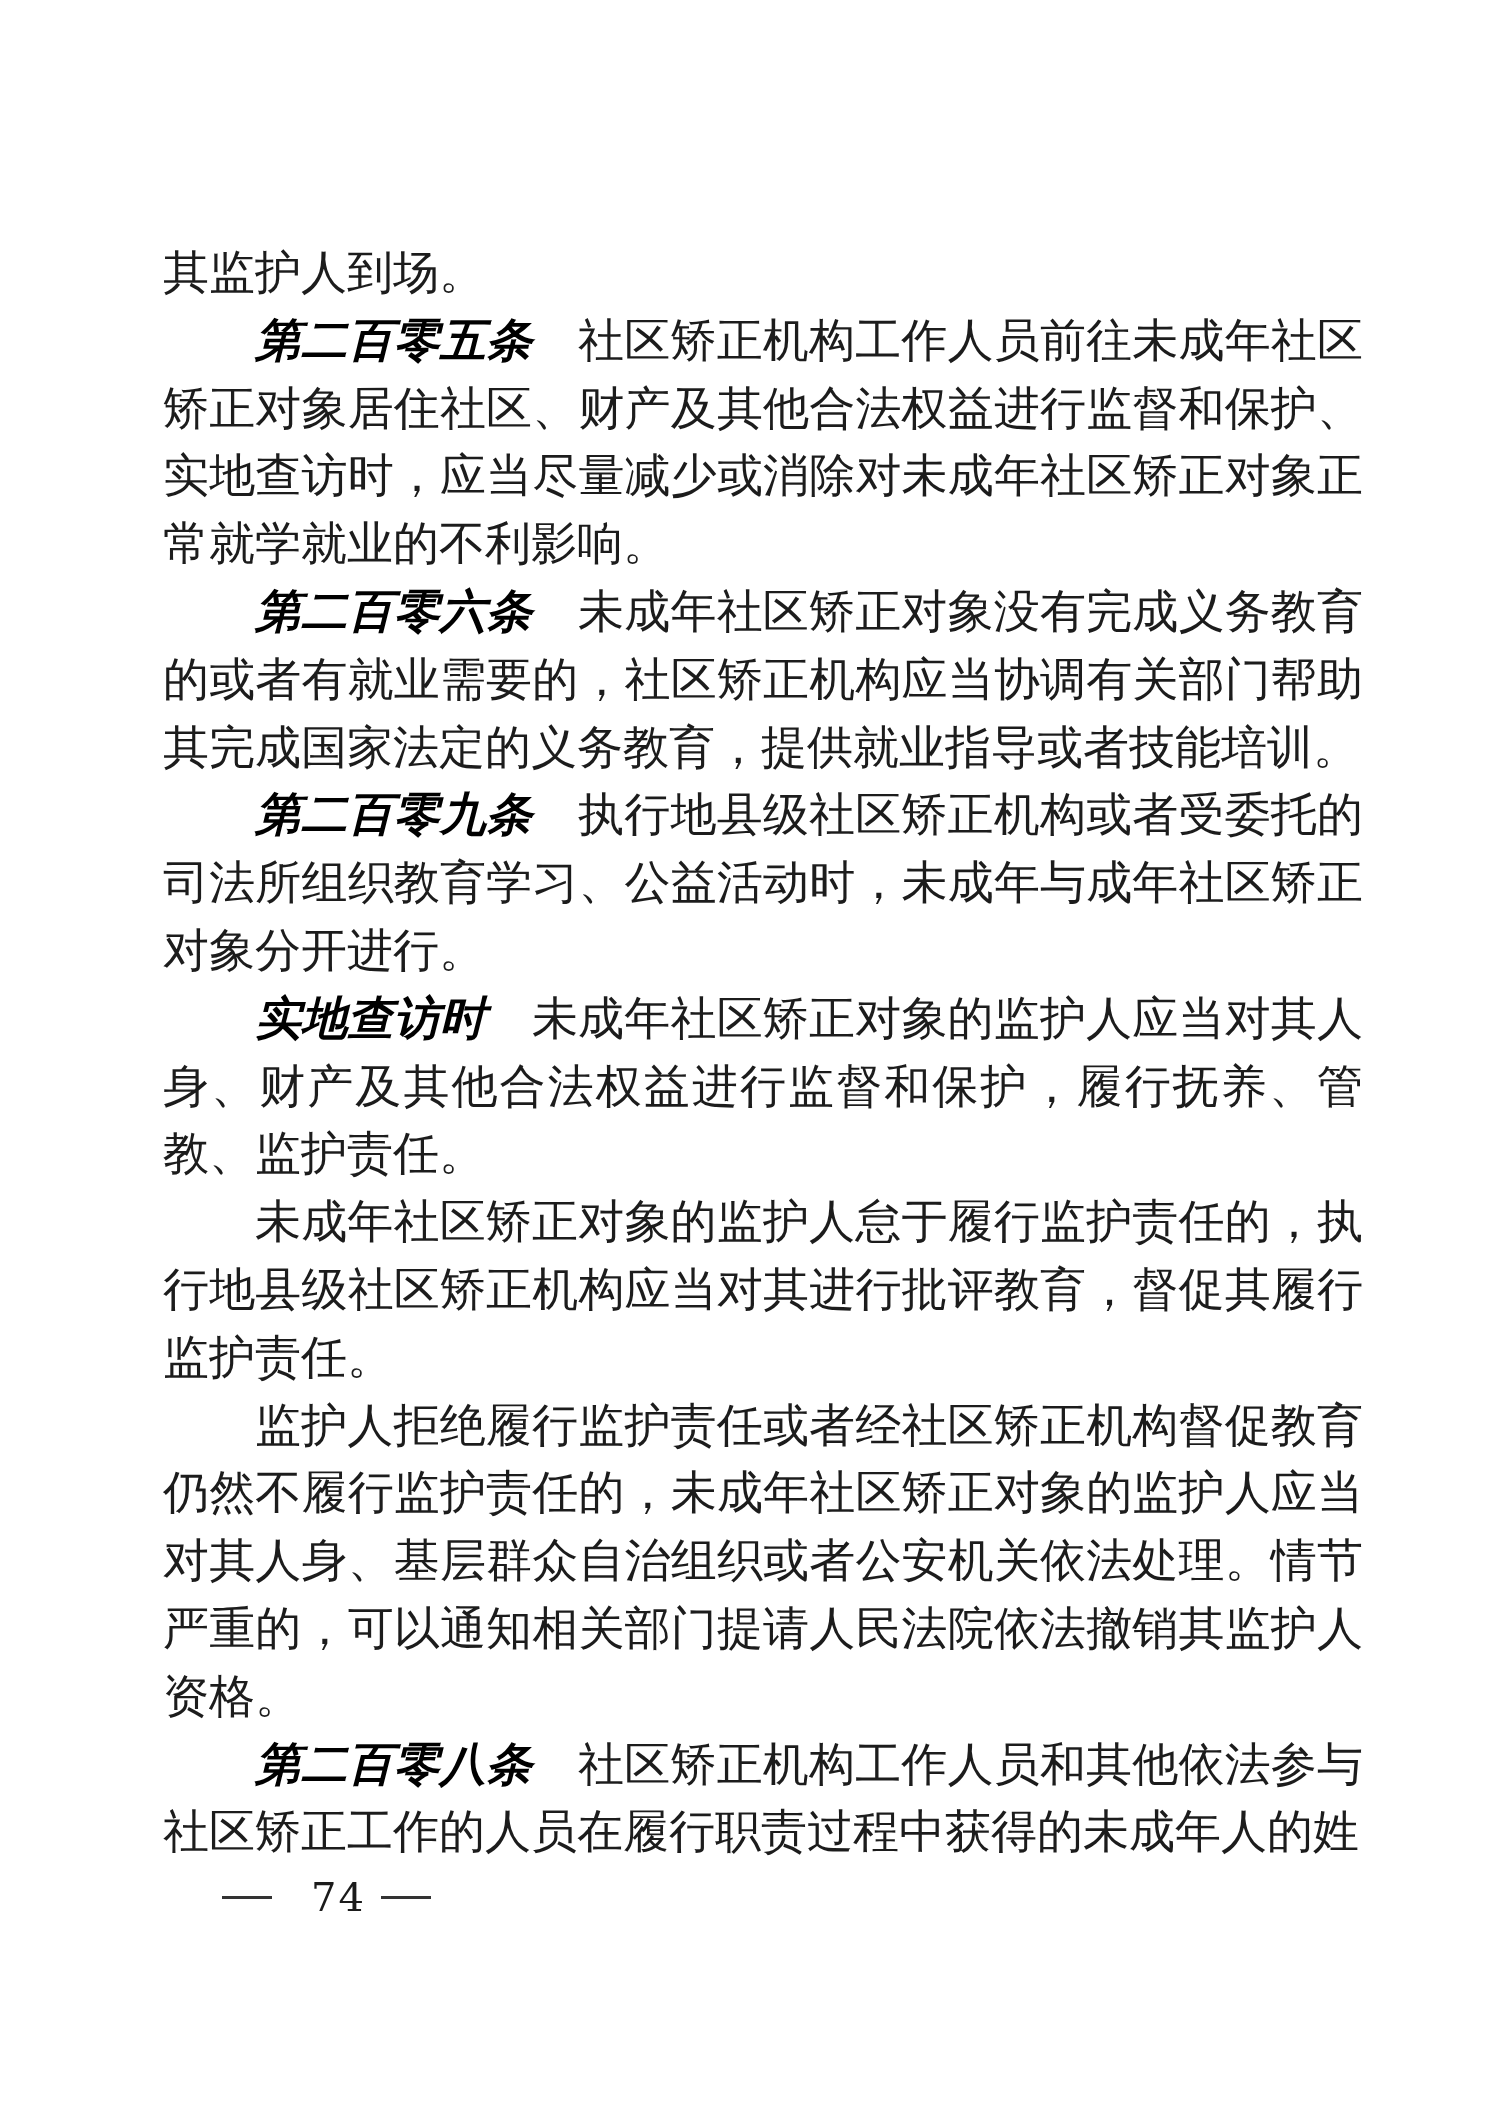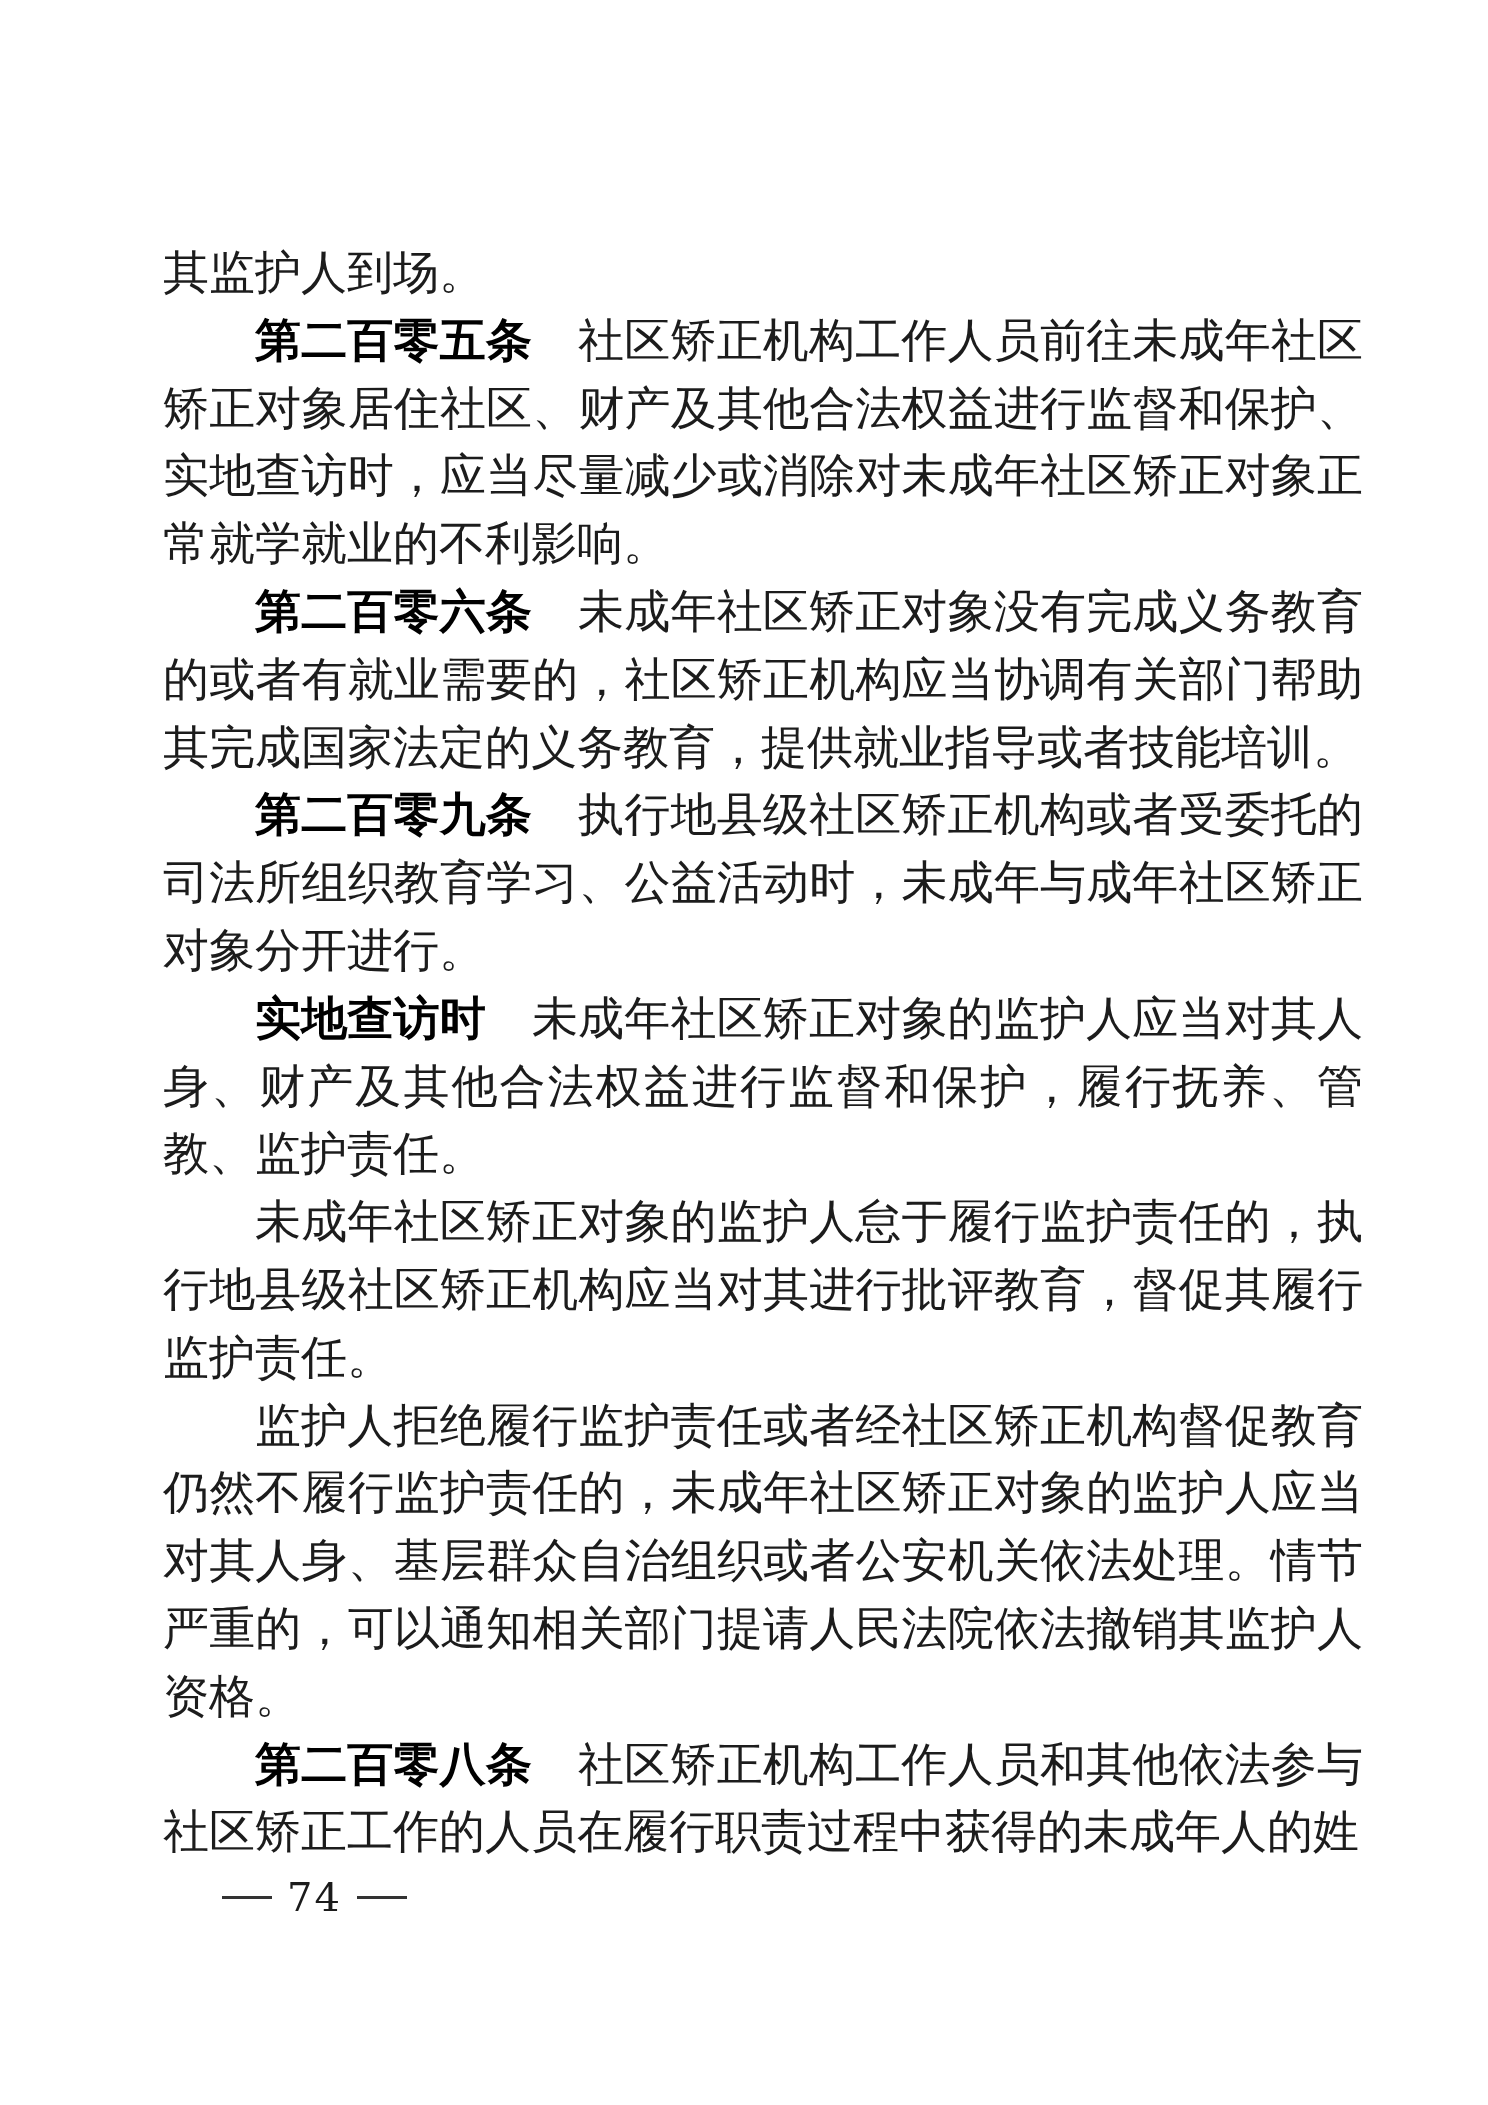--- a/index.html
+++ b/index.html
@@ -32,20 +32,21 @@
     text-indent: 2em;
   }
   .para.no-indent {
     text-indent: 0;
   }
   .article-no {
     font-family: "DejaVu Sans", "Liberation Sans", sans-serif;
     font-weight: bold;
     color: #000000;
     margin-right: 1em;
+    font-style: italic;
   }
   .footer {
     position: absolute;
     left: 222px;
     top: 1872px;
     height: 50px;
     display: flex;
     align-items: center;
     gap: 15px;
   }
@@ -54,20 +55,21 @@
     width: 50px;
     height: 3px;
     background: #333333;
   }
   .footer .page-num {
     font-family: "DejaVu Serif", "Liberation Serif", serif;
     font-size: 40px;
     color: #1b1b1b;
     letter-spacing: 2px;
     line-height: 1;
+    margin-left: 24px;
   }
 </style>
 </head>
 <body>
 
 <div class="page">
 
   <main class="text-block">
 
     <p class="para no-indent"><span>其监护人到场。</span></p>

